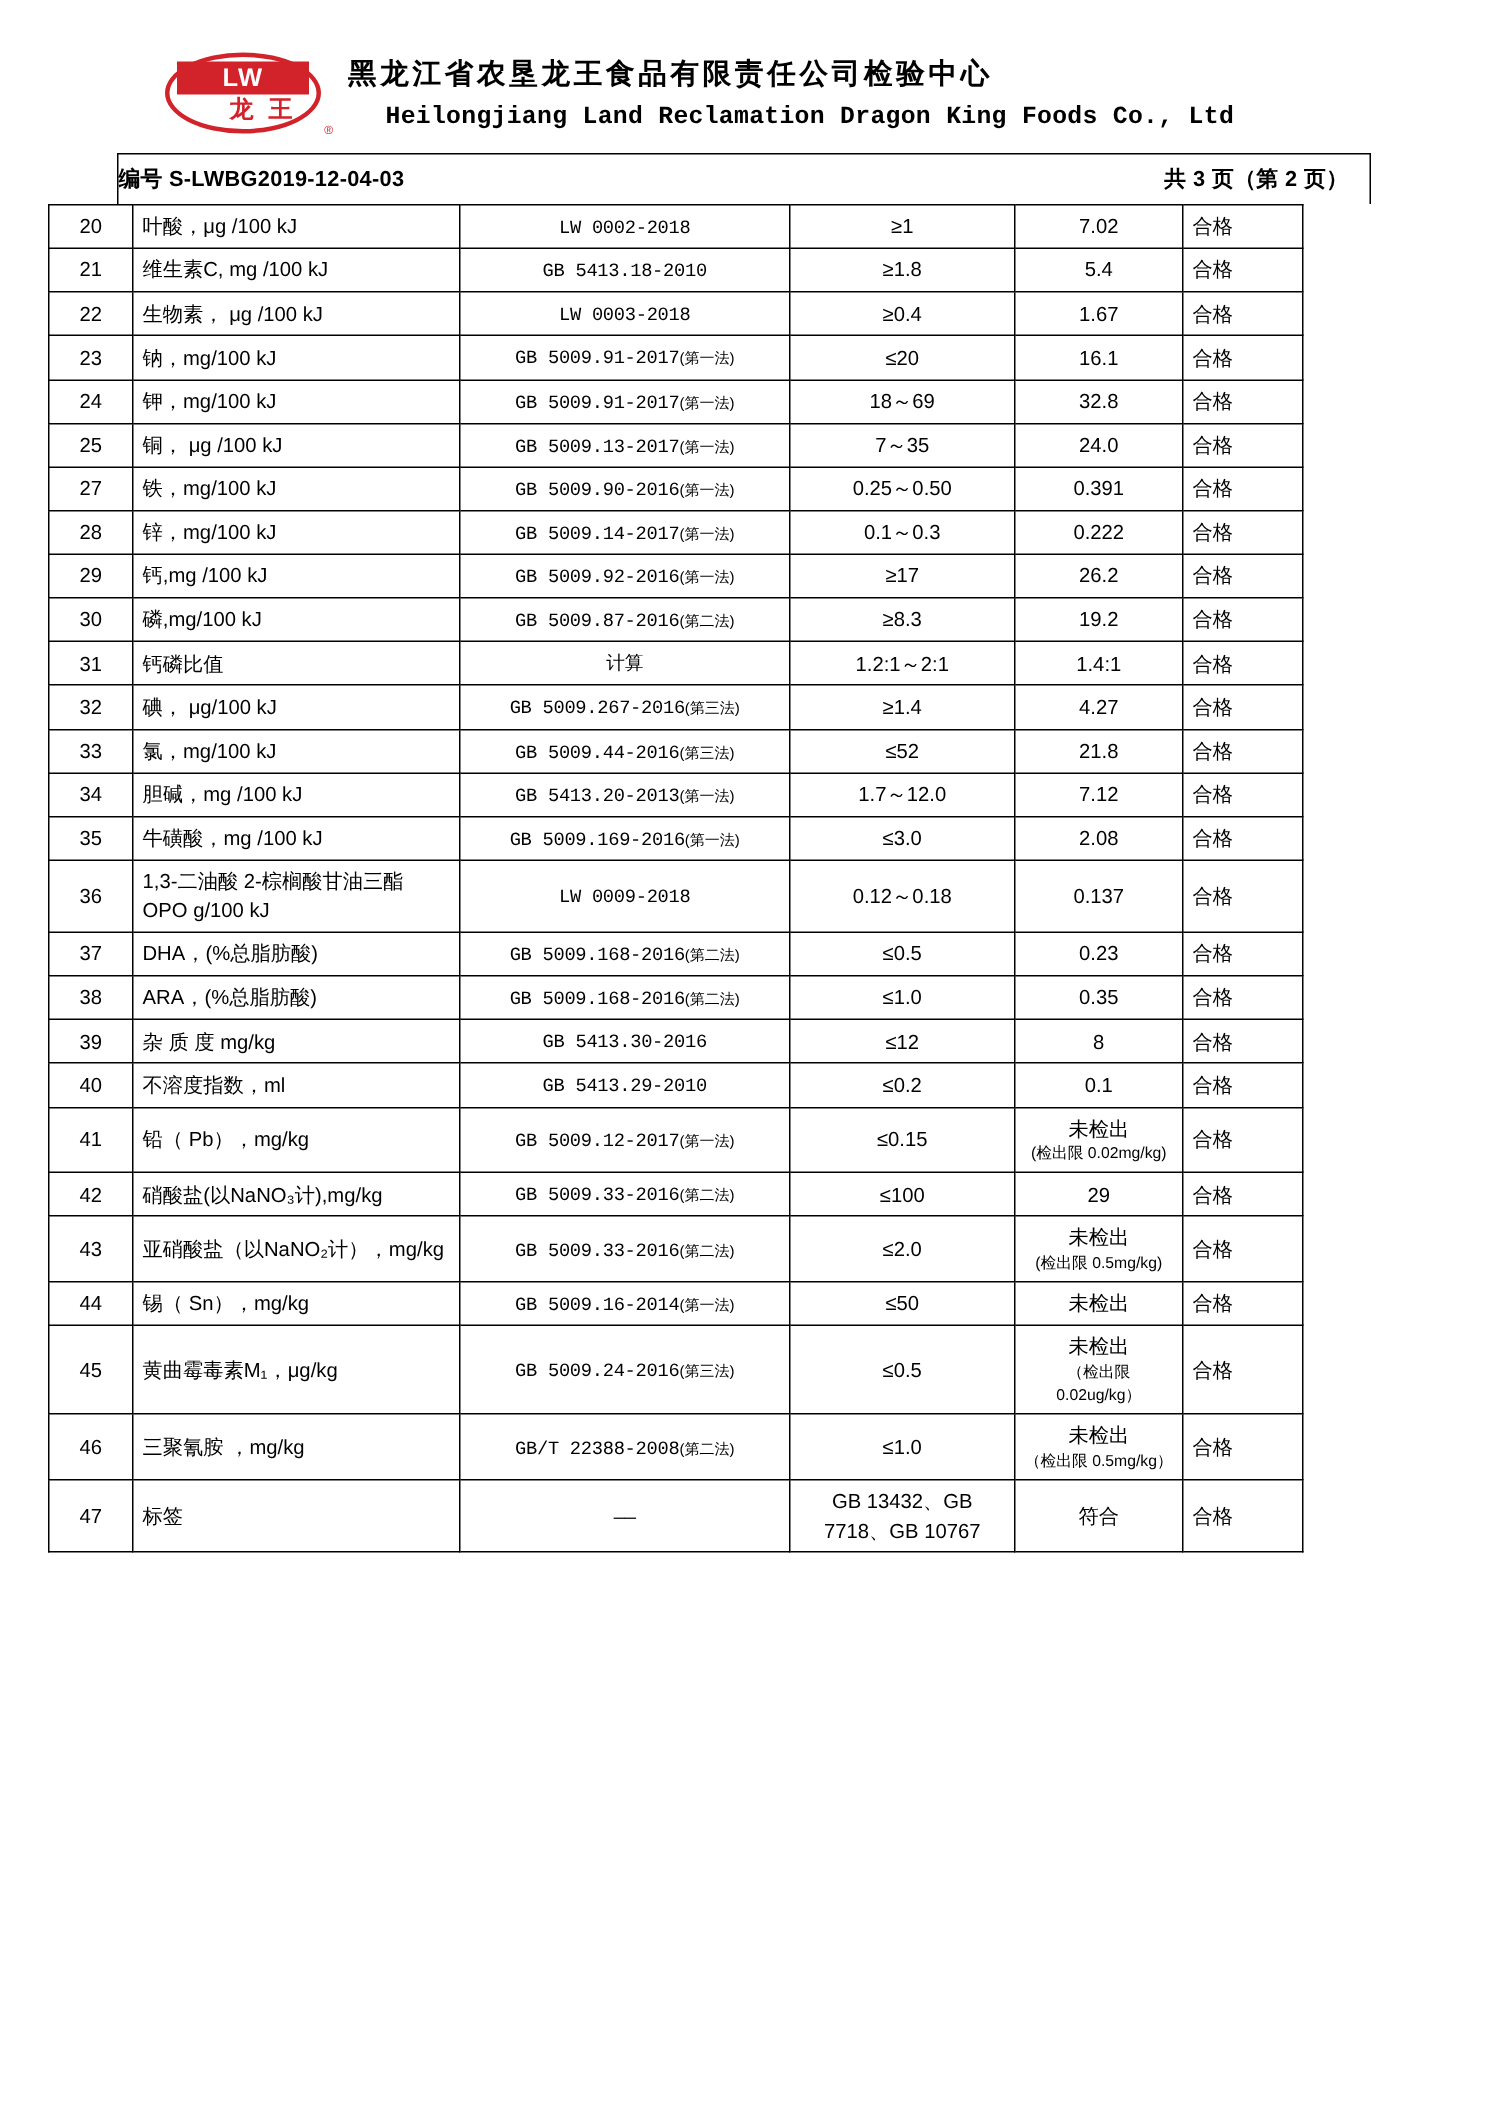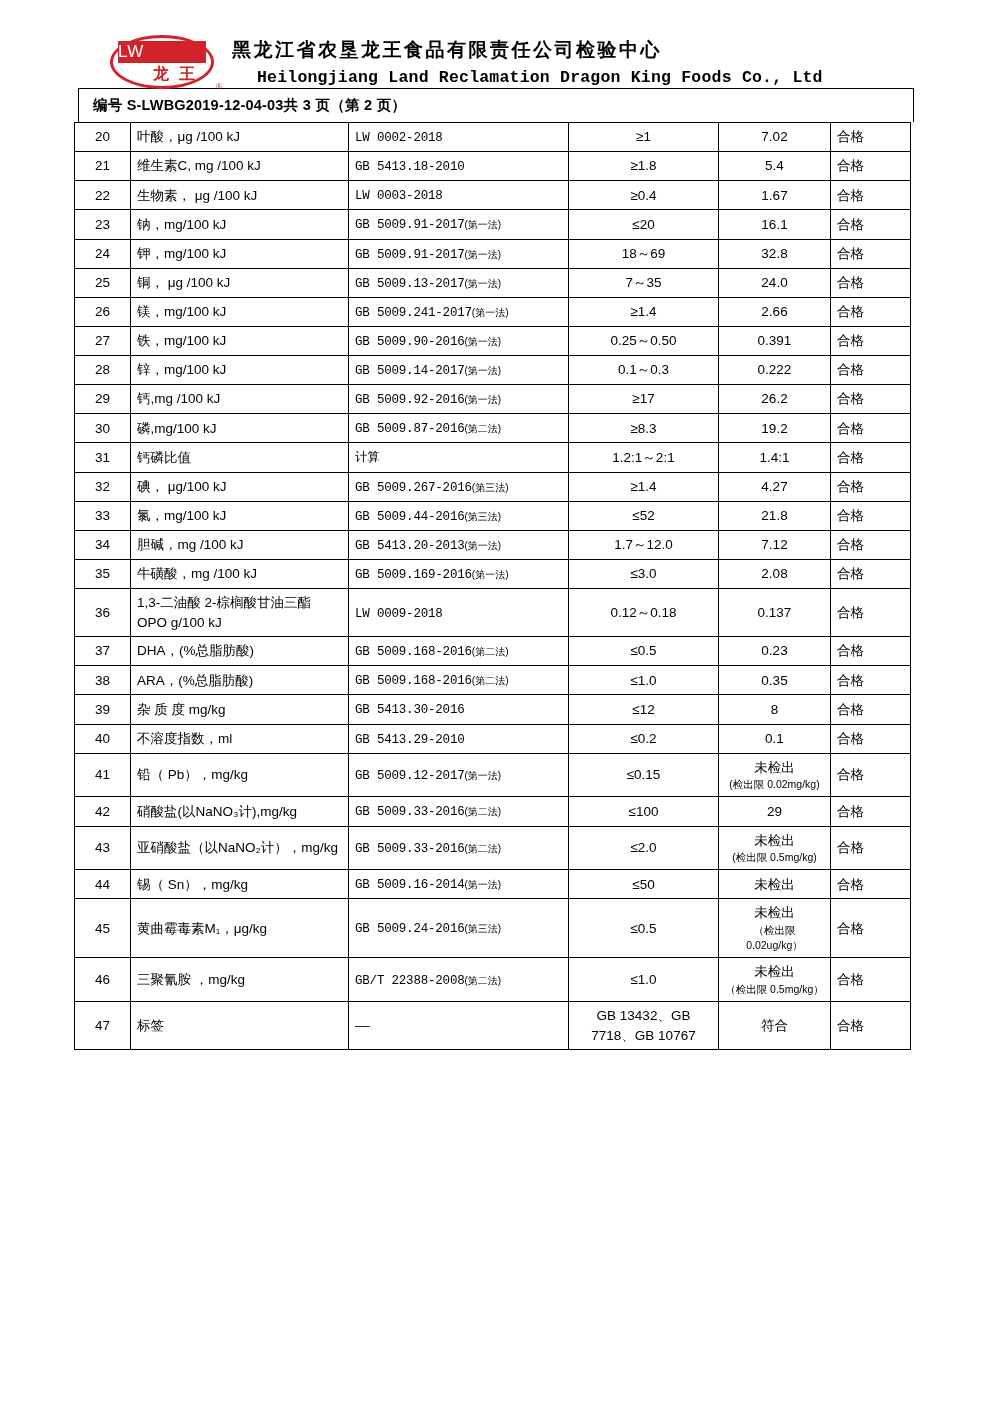--- a/index.html
+++ b/index.html
@@ -43,23 +43,24 @@
     border: 3px solid #d2232a;
     border-radius: 50%;
     box-sizing: border-box;
   }
   .logo .wbar {
     position: absolute;
     left: 8px; top: 10px;
     width: 88px; height: 22px;
     background: #d2232a;
     color: #ffffff;
-    font-weight: normal;
+    font-weight: bold;
     font-size: 17px;
     line-height: 22px;
+    text-align: center;
     letter-spacing: 1px;
   }
   .logo .cn {
     position: absolute;
     left: 20px; top: 33px;
     width: 88px;
     text-align: center;
     color: #d2232a;
     font-weight: bold;
     font-size: 16px;
@@ -89,63 +90,64 @@
     font-size: 16.5px;
     font-weight: bold;
     letter-spacing: 0.2px;
     line-height: 26px;
     white-space: nowrap;
     margin-left: 25px;
   }
 
   
   .numbar {
-    margin: 10px 78px 0 78px;
+    margin: 24px 78px 0 78px;
     border: 1px solid #000;
     border-bottom: none;
     height: 34px;
     display: flex;
     align-items: center;
-    padding: 0 14px 0 14px;
+    justify-content: space-between;
+    padding: 0 14px 0 0;
     box-sizing: border-box;
     font-size: 14.5px;
     font-weight: bold;
   }
   .numbar .left {
     font-family: "Liberation Sans", sans-serif;
     letter-spacing: 0.2px;
   }
   .numbar .right {
     letter-spacing: 0.3px;
   }
 
   
   table.report {
-    margin: 0 74px;
+    margin: 0 32px;
     border-collapse: collapse;
     width: 836px;
     table-layout: fixed;
   }
   table.report td {
     border: 1px solid #000;
     padding: 4px 6px;
     vertical-align: middle;
     font-size: 13.5px;
     line-height: 1.45;
   }
   col.c-no    { width: 56px; }
   col.c-item  { width: 218px; }
   col.c-meth  { width: 220px; }
   col.c-std   { width: 150px; }
   col.c-res   { width: 112px; }
   col.c-judge { width: 80px; }
 
   td.no      { text-align: center; font-size: 14px; }
   td.item    { text-align: left; padding-left: 10px; }
-  td.meth    { text-align: left; padding-left: 8px; font-size: 13px; }
+  td.meth    { text-align: center; padding-left: 8px; font-size: 13px; }
   td.std     { text-align: center; font-size: 13.5px; }
   td.res     { text-align: center; font-size: 13.5px; }
   td.judge   { text-align: left; font-size: 13.5px; }
 
   .mono { font-family: "Liberation Mono", monospace; font-size: 12.5px; letter-spacing: -0.2px; }
   .small { font-size: 10.5px; }
   .tiny  { font-size: 10px; }
 </style>
 </head>
 <body>
@@ -222,28 +224,20 @@
         </tr>
         <tr>
           <td class="no">25</td>
           <td class="item">铜， μg /100 kJ</td>
           <td class="meth"><span class="mono">GB 5009.13-2017</span><span class="tiny">(第一法)</span></td>
           <td class="std">7～35</td>
           <td class="res">24.0</td>
           <td class="judge">合格</td>
         </tr>
         <tr>
-          <td class="no">26</td>
-          <td class="item">镁，mg/100 kJ</td>
-          <td class="meth"><span class="mono">GB 5009.241-2017</span><span class="tiny">(第一法)</span></td>
-          <td class="std">≥1.4</td>
-          <td class="res">2.66</td>
-          <td class="judge">合格</td>
-        </tr>
-        <tr>
           <td class="no">27</td>
           <td class="item">铁，mg/100 kJ</td>
           <td class="meth"><span class="mono">GB 5009.90-2016</span><span class="tiny">(第一法)</span></td>
           <td class="std">0.25～0.50</td>
           <td class="res">0.391</td>
           <td class="judge">合格</td>
         </tr>
         <tr>
           <td class="no">28</td>
           <td class="item">锌，mg/100 kJ</td>

